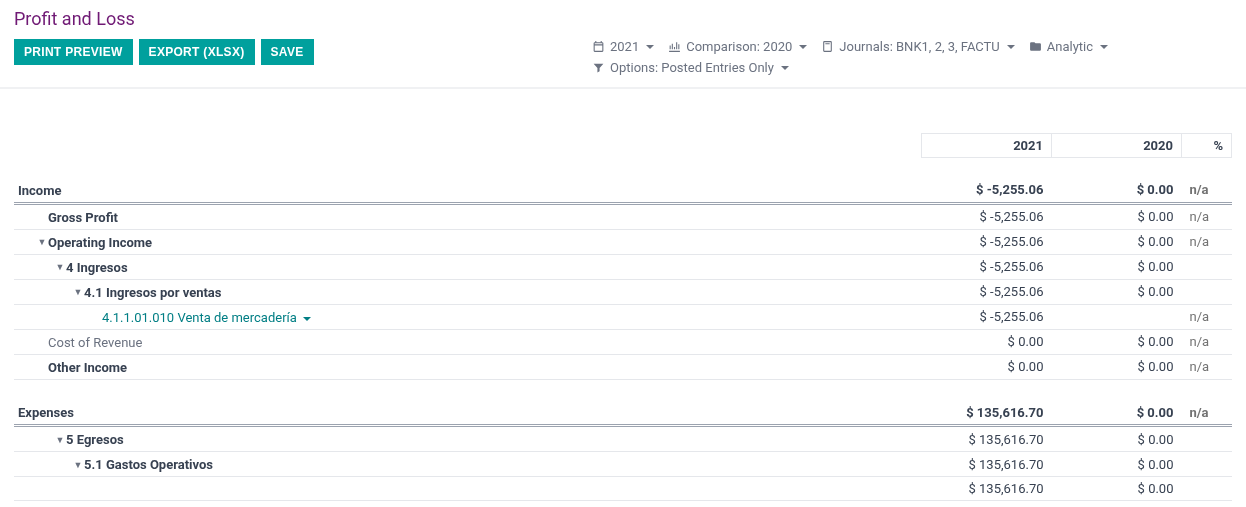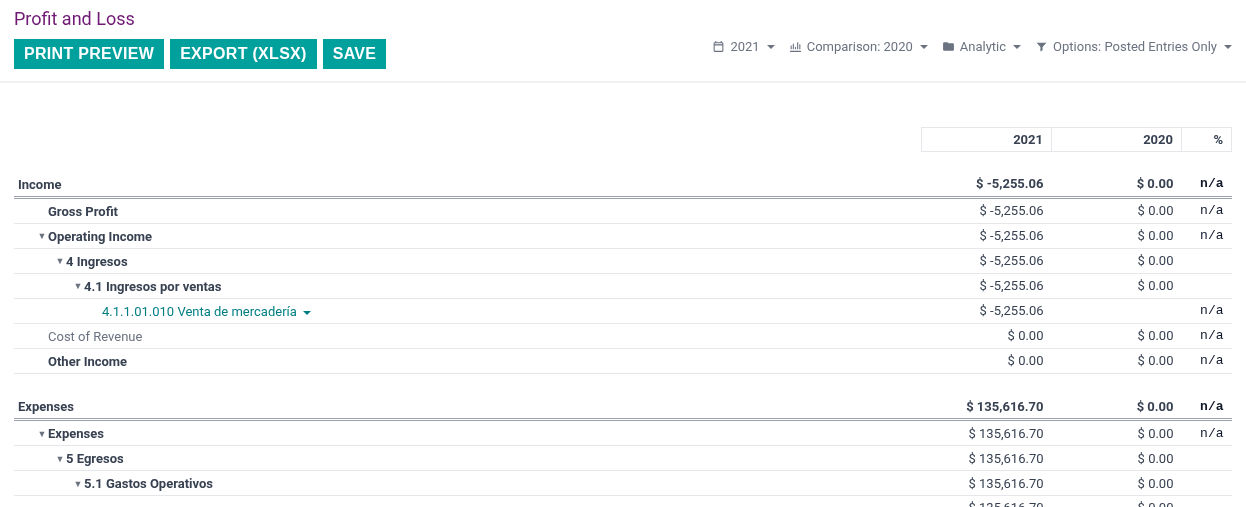--- a/index.html
+++ b/index.html
@@ -19,21 +19,21 @@
   .toolbar {
     display: flex;
     gap: 6px;
     align-items: flex-start;
   }
   .btn {
     background: #00a09d;
     color: #fff;
     border: none;
     padding: 6px 10px;
-    font-size: 16px;
+    font-size: 12px;
     font-weight: 700;
     cursor: pointer;
     letter-spacing: 0.3px;
   }
   .filters {
     margin-left: auto;
     display: flex;
     flex-wrap: wrap;
     gap: 14px;
     row-gap: 6px;
@@ -87,21 +87,21 @@
     border-bottom: 1px solid #e5e7eb;
     font-size: 13px;
     color: #374151;
   }
   tbody tr.section td {
     border-bottom: 3px double #9ca3af;
     font-weight: 700;
     padding-top: 24px;
   }
   td.num { text-align: right; white-space: nowrap; }
-  td.pct { text-align: right; color: #0f172a; white-space: nowrap; font-family: Liberation Mono, monospace; }
+  td.pct { text-align: left; color: #737373; white-space: nowrap; }
   td.label-cell {
     text-align: left;
     white-space: nowrap;
     overflow: hidden;
   }
   .caret-col {
     display: inline-block;
     width: 12px;
     text-align: center;
     color: #6b7280;
@@ -131,20 +131,27 @@
           <path d="M19 4h-1V2h-2v2H8V2H6v2H5a2 2 0 0 0-2 2v14a2 2 0 0 0 2 2h14a2 2 0 0 0 2-2V6a2 2 0 0 0-2-2zm0 16H5V10h14v10zM5 8V6h14v2H5z"></path>
         </svg>
       <span>2021</span>
       <span class="caret-sm"></span>
     </span>
     <span class="filter-item">
       <svg class="icon-svg" viewBox="0 0 24 24">
           <path d="M3 17h2v-7H3v7zm4 0h2V7H7v10zm4 0h2v-4h-2v4zm4 0h2V4h-2v13zm4 0h2v-9h-2v9zM2 20h20v2H2z"></path>
         </svg>
       <span>Comparison: 2020</span>
+      <span class="caret-sm"></span>
+    </span>
+    <span class="filter-item">
+      <svg class="icon-svg" viewBox="0 0 24 24">
+          <path d="M6 2a2 2 0 0 0-2 2v16a2 2 0 0 0 2 2h12a2 2 0 0 0 2-2V4a2 2 0 0 0-2-2H6zm0 2h12v16H6V4zm2 2v2h8V6H8z"></path>
+        </svg>
+      <span>Journals: BNK1, 2, 3, FACTU</span>
       <span class="caret-sm"></span>
     </span>
     <span class="filter-item">
       <svg class="icon-svg" viewBox="0 0 24 24">
           <path d="M10 4l2 2h8a2 2 0 0 1 2 2v10a2 2 0 0 1-2 2H4a2 2 0 0 1-2-2V6a2 2 0 0 1 2-2h6z"></path>
         </svg>
       <span>Analytic</span>
       <span class="caret-sm"></span>
     </span>
     <span class="filter-item">
@@ -224,26 +231,20 @@
           <td class="num">$ 0.00</td>
           <td class="pct">n/a</td>
         </tr>
         <tr class="section">
           <td class="label-cell" style="padding-left: 4px;"><span class="row-label bold">Expenses</span></td>
           <td class="num">$ 135,616.70</td>
           <td class="num">$ 0.00</td>
           <td class="pct">n/a</td>
         </tr>
         <tr>
-          <td class="label-cell" style="padding-left: 22px;"><span class="caret-col">▼</span><span class="row-label bold">Expenses</span></td>
-          <td class="num">$ 135,616.70</td>
-          <td class="num">$ 0.00</td>
-          <td class="pct">n/a</td>
-        </tr>
-        <tr>
           <td class="label-cell" style="padding-left: 40px;"><span class="caret-col">▼</span><span class="row-label bold">5 Egresos</span></td>
           <td class="num">$ 135,616.70</td>
           <td class="num">$ 0.00</td>
           <td class="pct"></td>
         </tr>
         <tr>
           <td class="label-cell" style="padding-left: 58px;"><span class="caret-col">▼</span><span class="row-label bold">5.1 Gastos Operativos</span></td>
           <td class="num">$ 135,616.70</td>
           <td class="num">$ 0.00</td>
           <td class="pct"></td>

